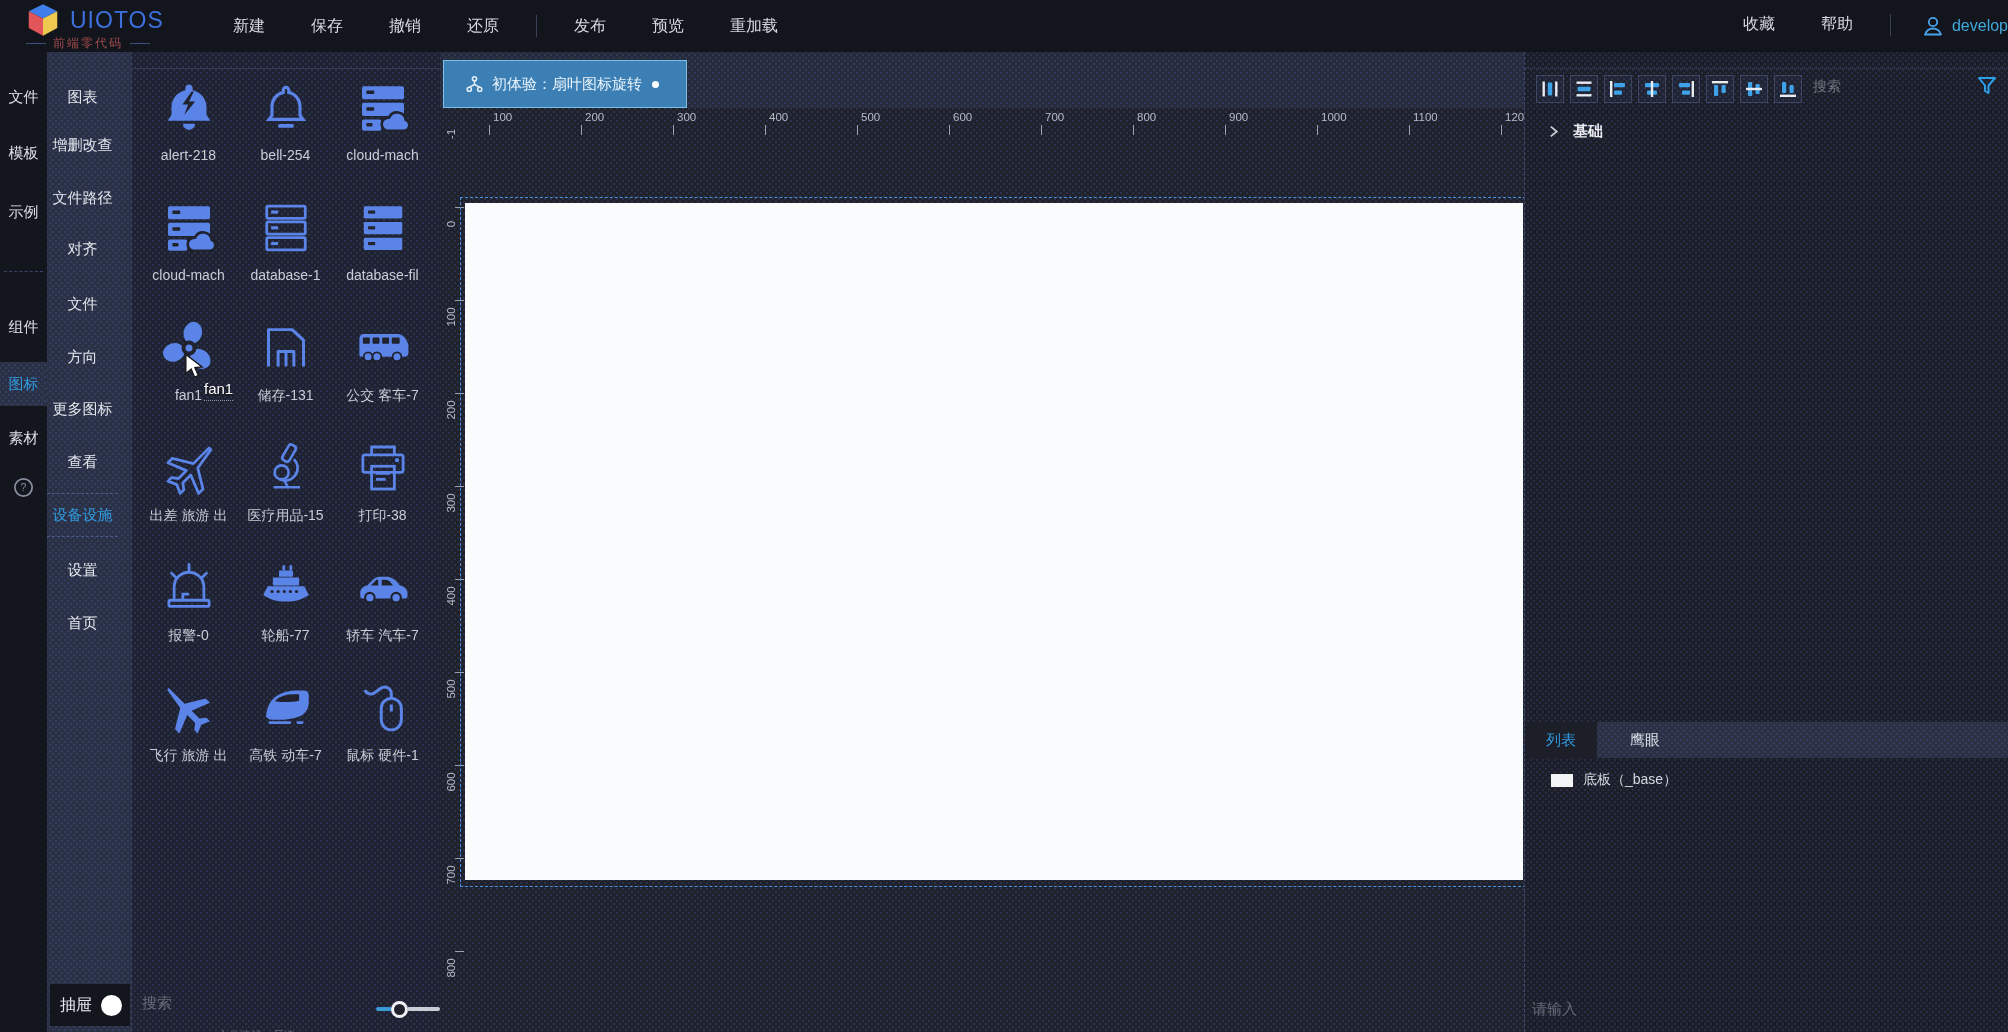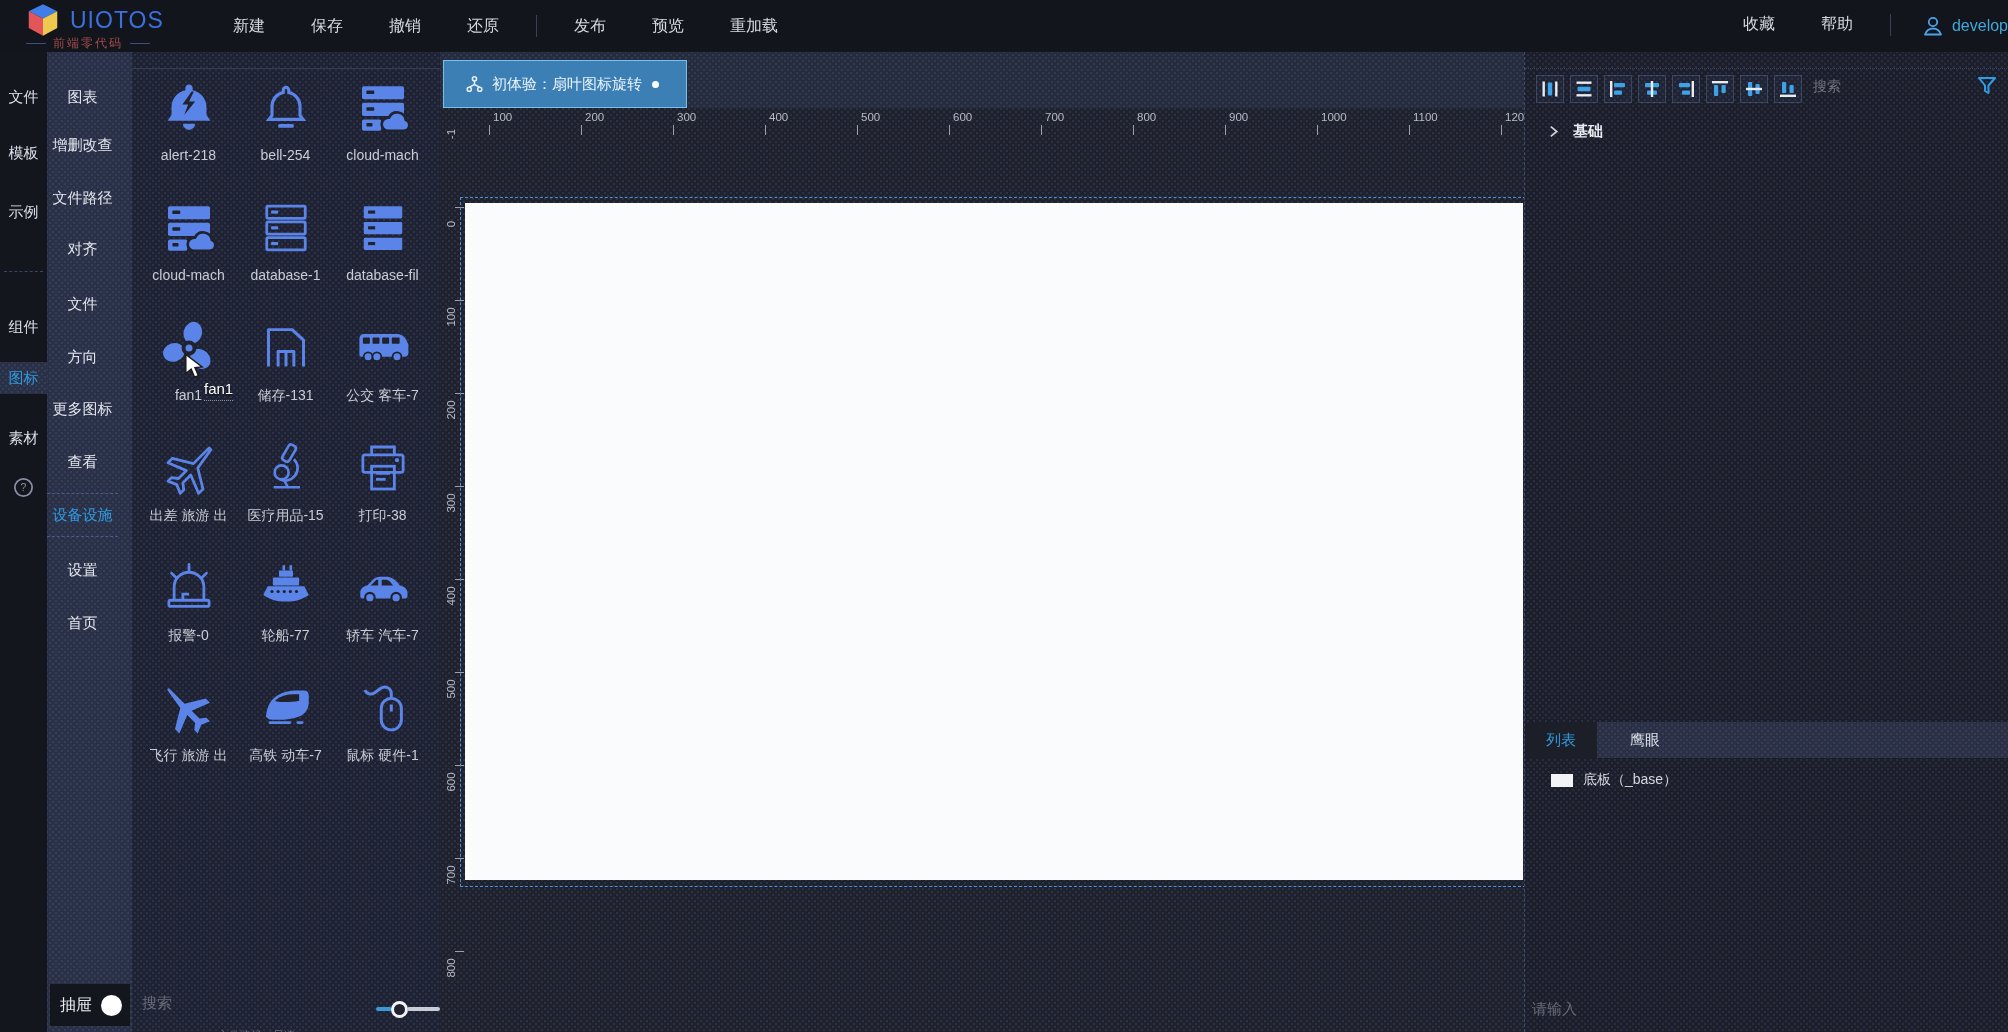--- a/index.html
+++ b/index.html
@@ -25,21 +25,21 @@
   .vdiv{width:1px;height:22px;background:#3a4156;margin:0 14px}
   .top-right{margin-left:auto;display:flex;}
   .user-chip{display:flex;align-items:center;gap:7px;margin-left:16px}
   .user-name{font-size:16px;color:#3fa9dc}
 
   
   .rail{position:absolute;left:0;top:52px;width:47px;height:980px;background:#14161e;z-index:20}
   .rail-item{position:absolute;left:0;width:47px;height:40px;display:flex;align-items:center;
     justify-content:center;font-size:15px;color:#dde0e8;cursor:pointer;
     writing-mode:horizontal-tb}
-  .rail-item.active{height:32px;color:#2f9be0;background-color:#2b3145}
+  .rail-item.active{height:44px;color:#2f9be0;background-color:#2b3145}
   .rail-divider{position:absolute;left:4px;width:39px;border-top:1px dashed #39456a}
 
   
   .cats{position:absolute;left:47px;top:52px;width:85px;height:980px;background-color:#2b3145;z-index:19}
   .cat-item{position:absolute;left:0;width:71px;height:44px;display:flex;align-items:center;
     justify-content:center;font-size:15px;color:#e3e6ec;cursor:pointer;white-space:nowrap}
   .cat-item.active{color:#2f9be0;border-top:1px dashed #4a5c8a;border-bottom:1px dashed #4a5c8a}
 
   
   .icon-panel{position:absolute;left:132px;top:52px;width:308px;height:980px;background-color:#1f2230;z-index:18}

